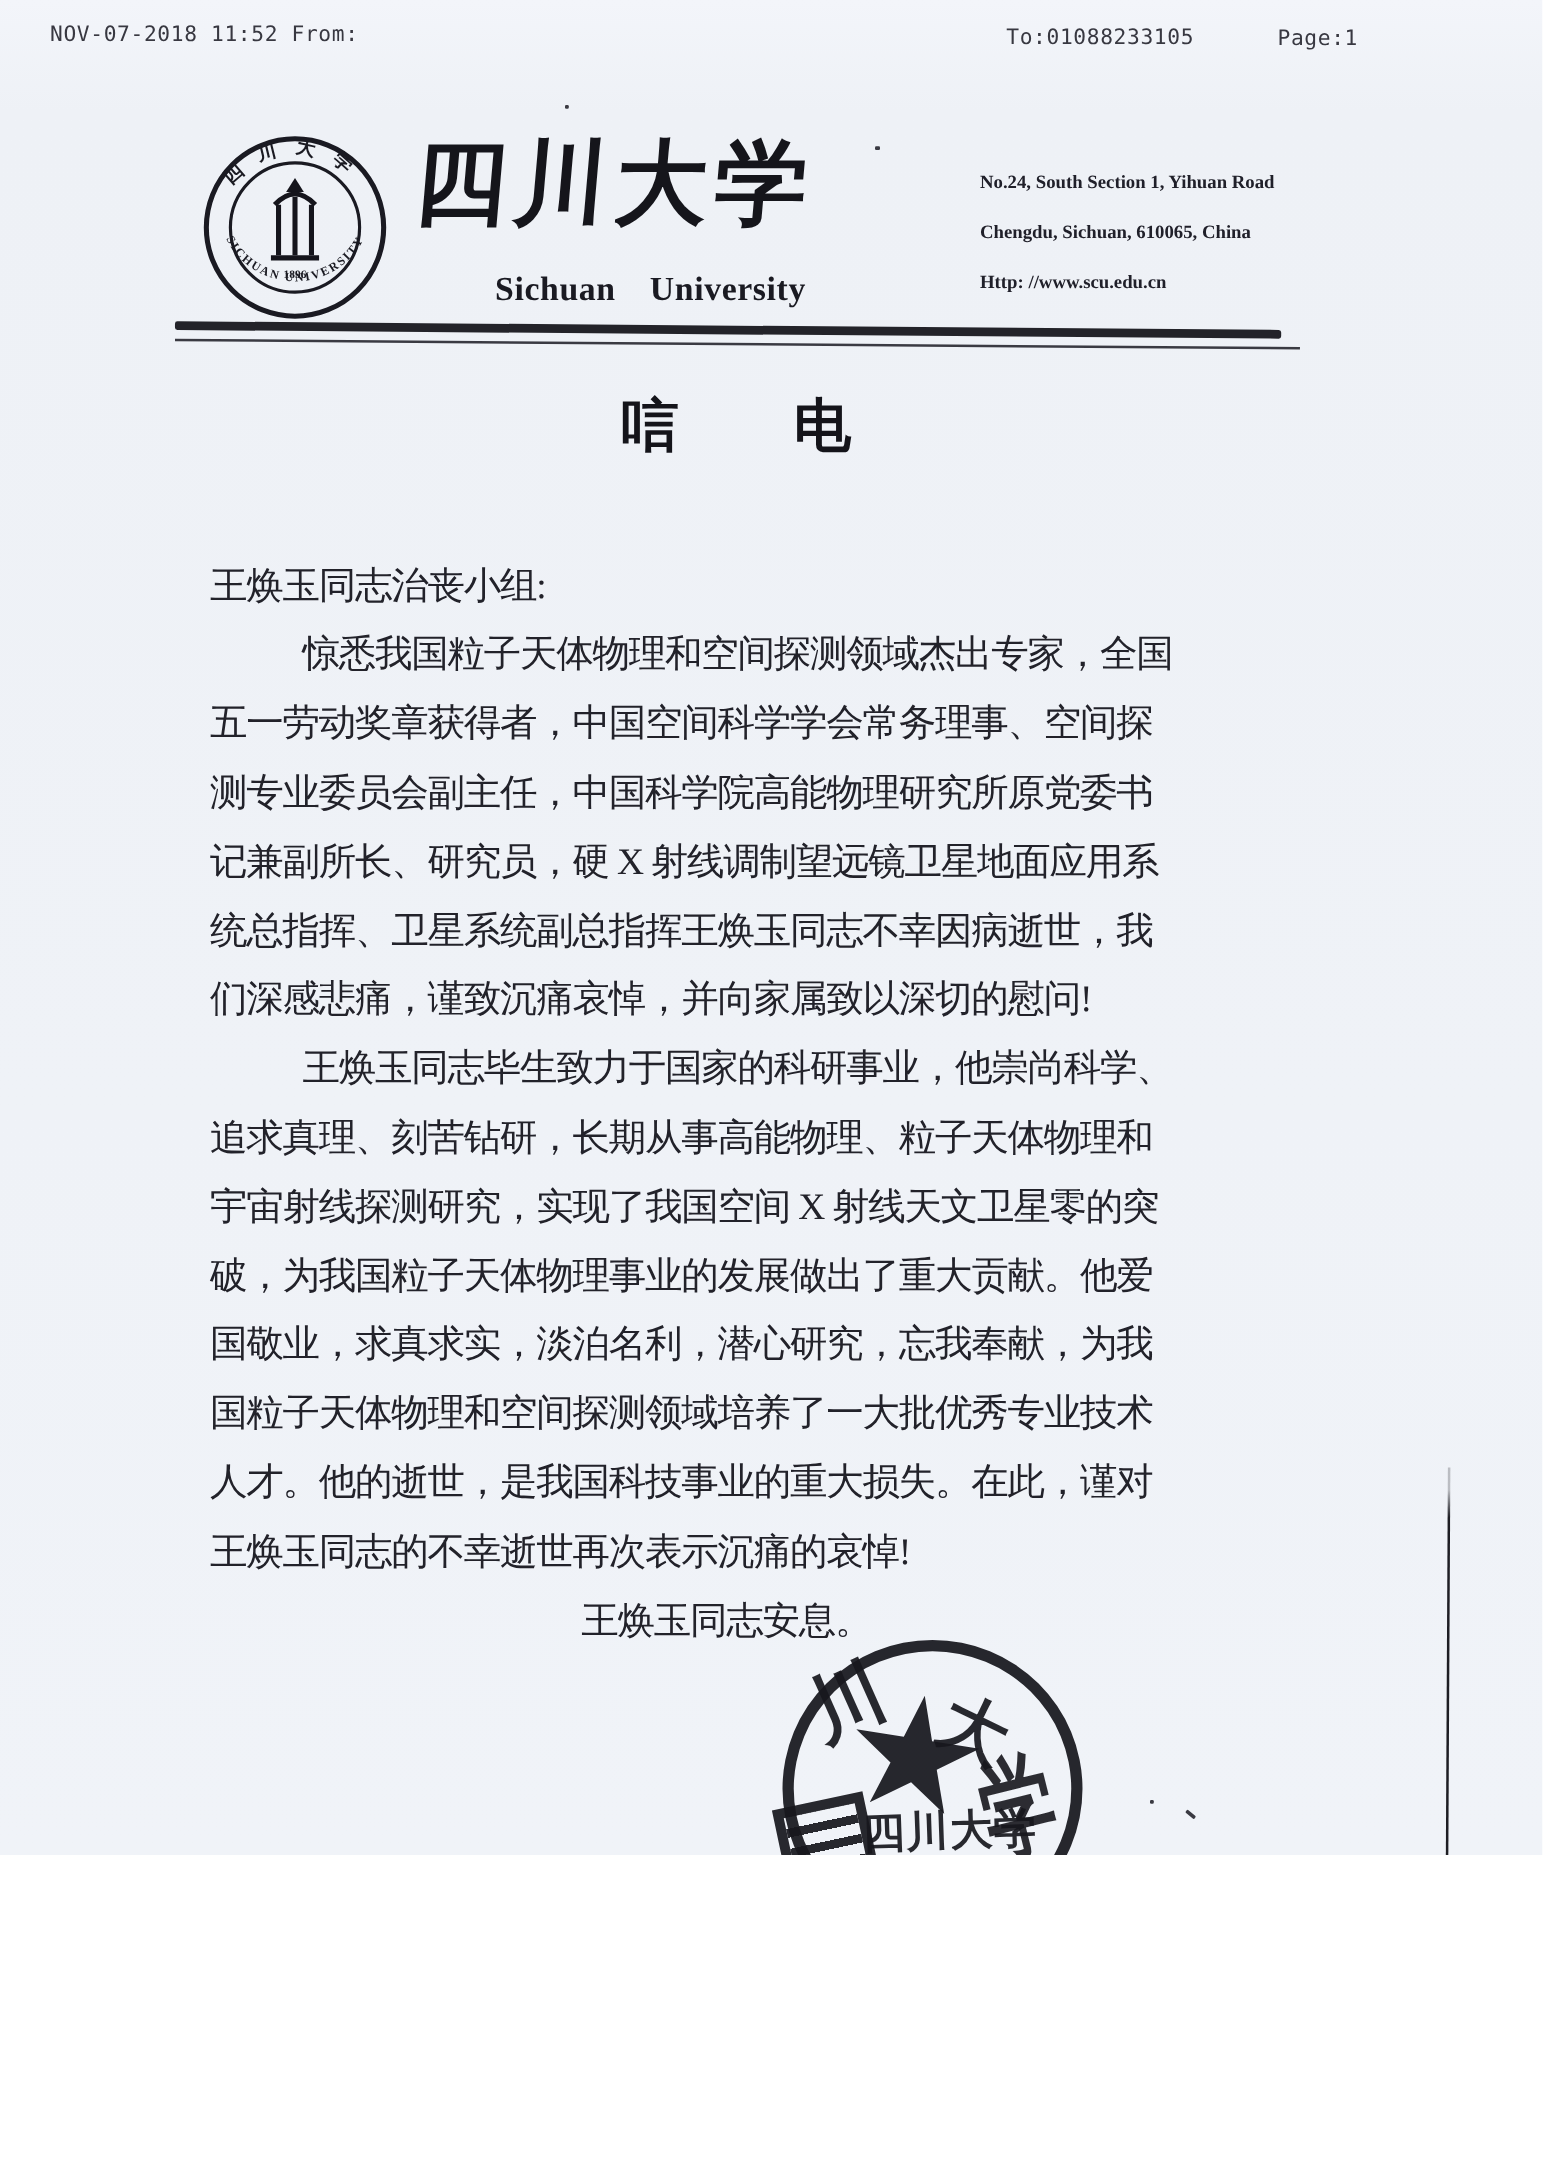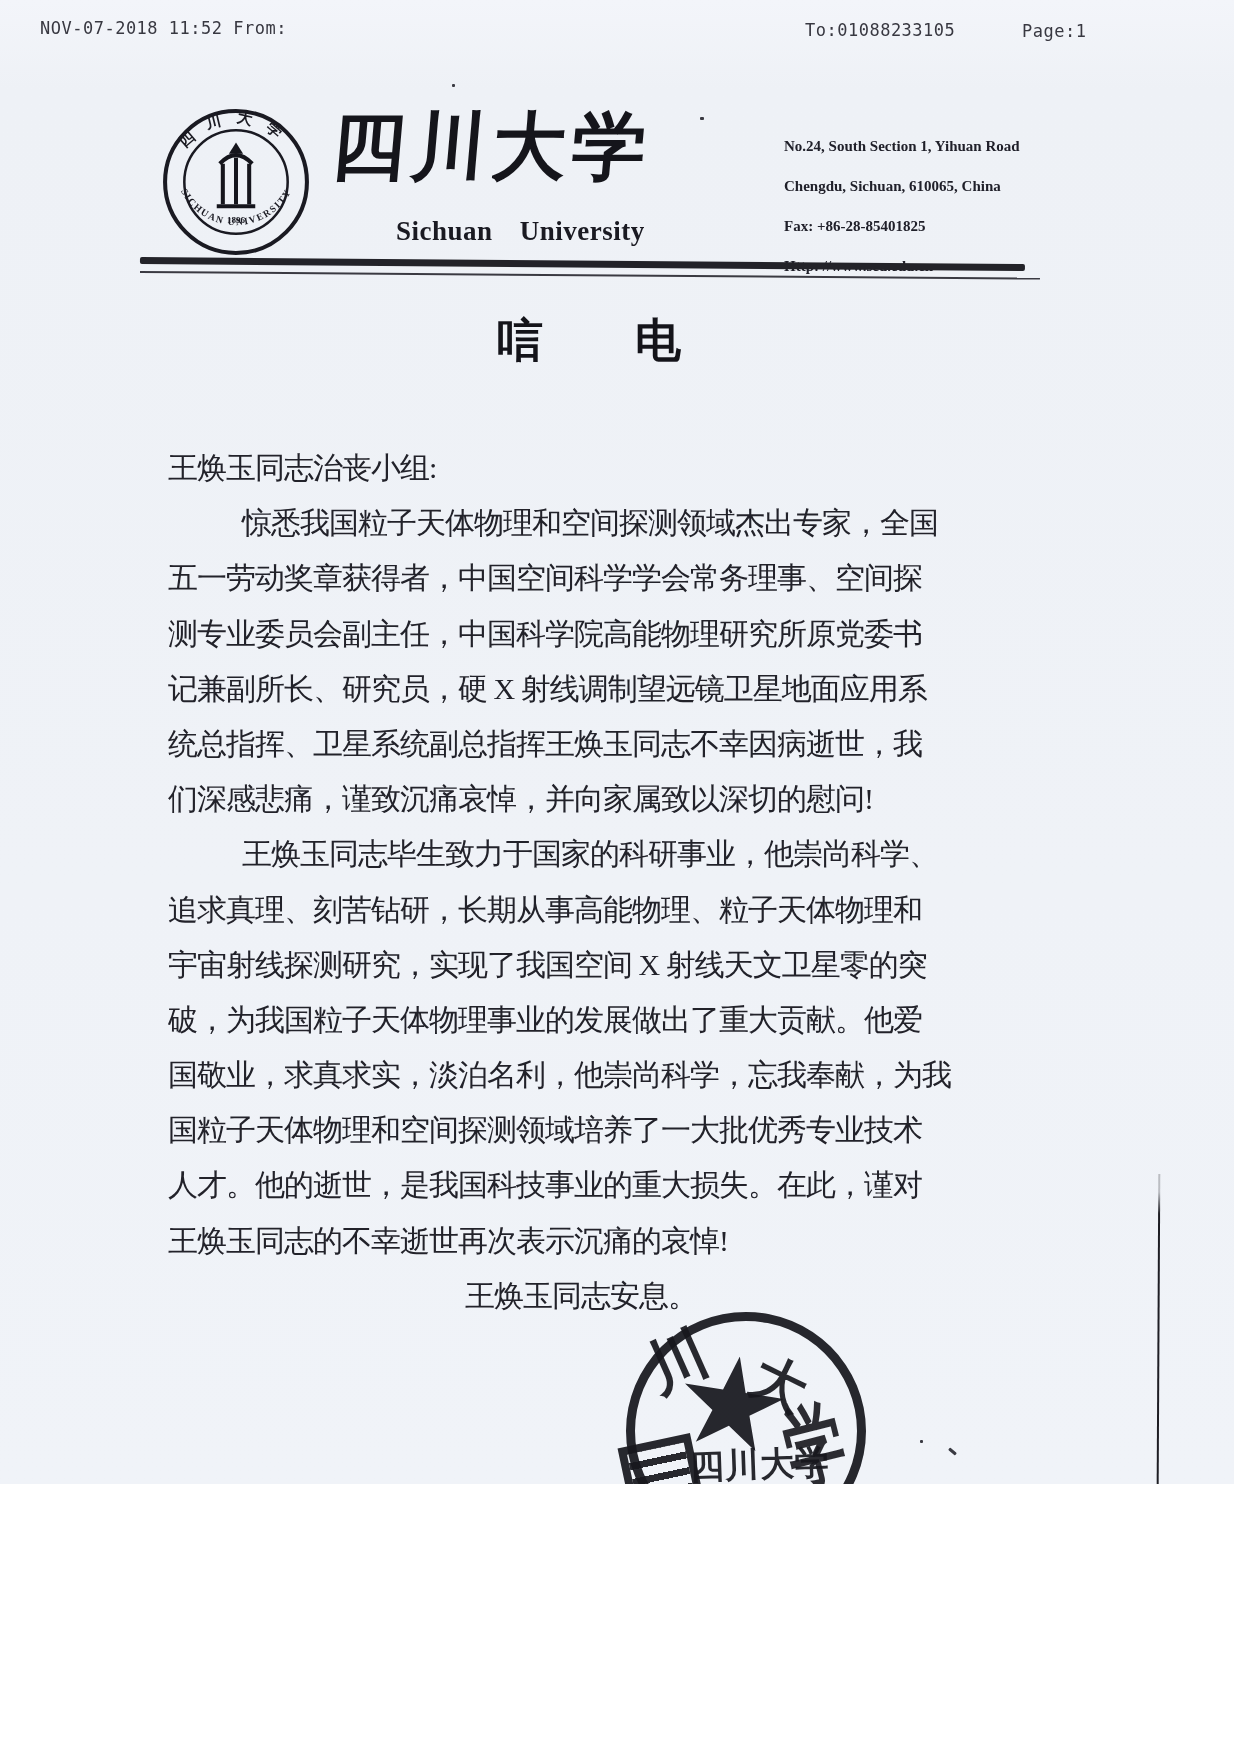--- a/index.html
+++ b/index.html
@@ -112,42 +112,41 @@
       <text x="75" y="115" font-size="9" font-weight="bold" fill="#1a1a22" text-anchor="middle">1896</text>
     </svg>
   </div>
 
   <div class="abs callig">四川大学</div>
   <div class="abs uni-en">Sichuan  University</div>
 
   <div class="abs addr">
     <div>No.24, South Section 1, Yihuan Road</div>
     <div>Chengdu, Sichuan, 610065, China</div>
-    <div>Fax:  +86-28-85401825</div>
     <div>Http: //www.scu.edu.cn</div>
   </div>
 
   <div class="abs rule-thick"></div>
   <div class="abs rule-thin"></div>
 
   <div class="abs doc-title">唁电</div>
 
   <div class="abs body-block">
     <div class="bline">王焕玉同志治丧小组:</div>
     <div class="bline indent">惊悉我国粒子天体物理和空间探测领域杰出专家，全国</div>
     <div class="bline">五一劳动奖章获得者，中国空间科学学会常务理事、空间探</div>
     <div class="bline">测专业委员会副主任，中国科学院高能物理研究所原党委书</div>
     <div class="bline">记兼副所长、研究员，硬 X 射线调制望远镜卫星地面应用系</div>
     <div class="bline">统总指挥、卫星系统副总指挥王焕玉同志不幸因病逝世，我</div>
     <div class="bline">们深感悲痛，谨致沉痛哀悼，并向家属致以深切的慰问!</div>
     <div class="bline indent">王焕玉同志毕生致力于国家的科研事业，他崇尚科学、</div>
     <div class="bline">追求真理、刻苦钻研，长期从事高能物理、粒子天体物理和</div>
     <div class="bline">宇宙射线探测研究，实现了我国空间 X 射线天文卫星零的突</div>
     <div class="bline">破，为我国粒子天体物理事业的发展做出了重大贡献。他爱</div>
-    <div class="bline">国敬业，求真求实，淡泊名利，他崇尚科学，忘我奉献，为我</div>
+    <div class="bline">国敬业，求真求实，淡泊名利，潜心研究，忘我奉献，为我</div>
     <div class="bline">国粒子天体物理和空间探测领域培养了一大批优秀专业技术</div>
     <div class="bline">人才。他的逝世，是我国科技事业的重大损失。在此，谨对</div>
     <div class="bline">王焕玉同志的不幸逝世再次表示沉痛的哀悼!</div>
     <div class="bline indent">王焕玉同志安息。</div>
   </div>
 
   <div>
     <div class="abs seal-circle"></div>
     <div class="abs seal-star"></div>
     <div class="abs seal-chuan seal-ink">川</div>

